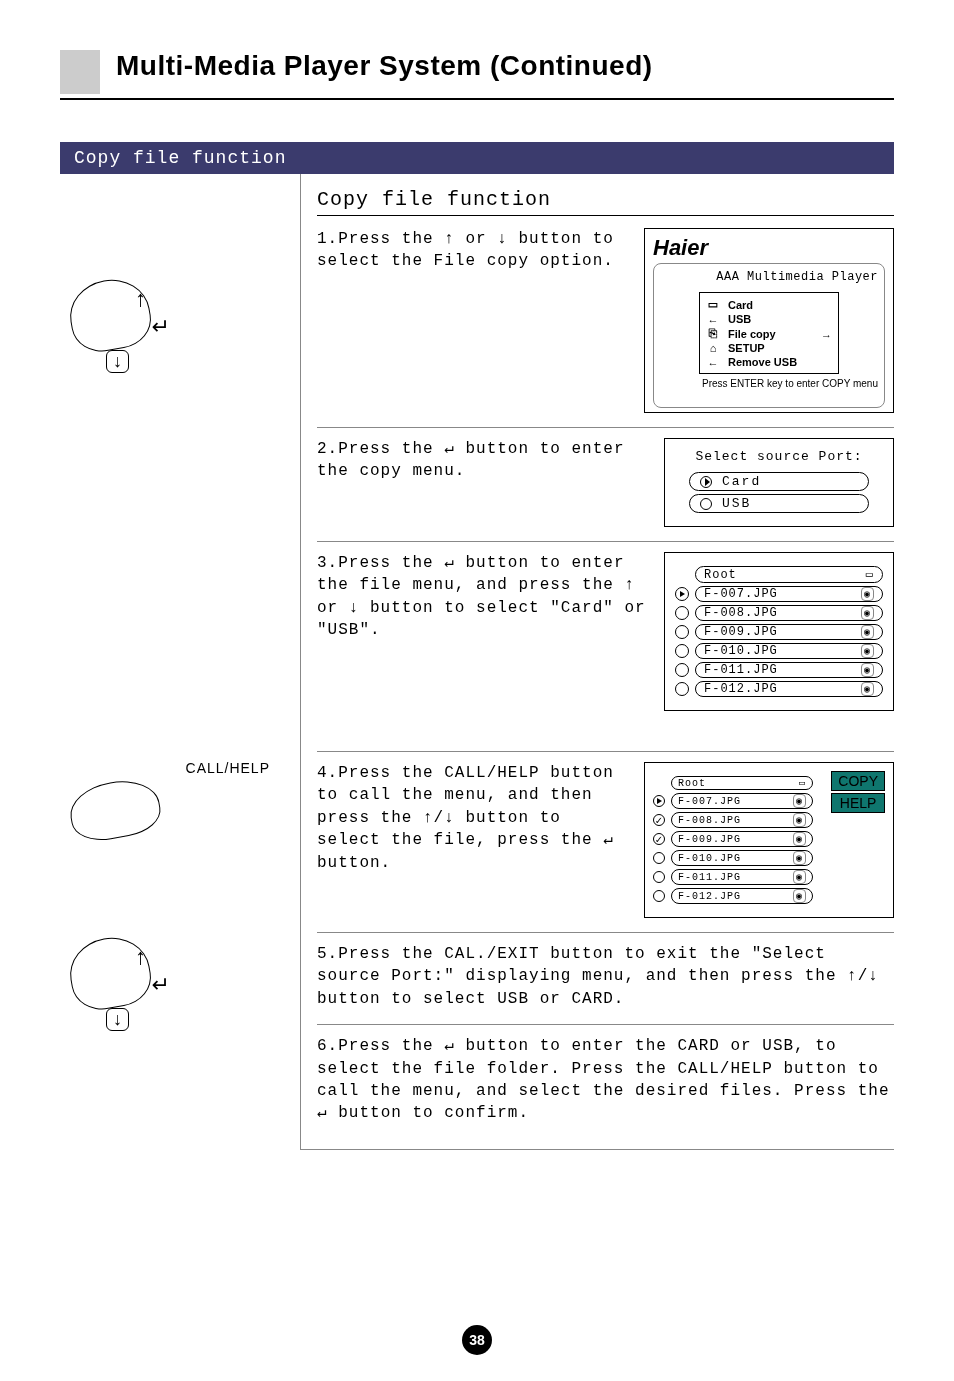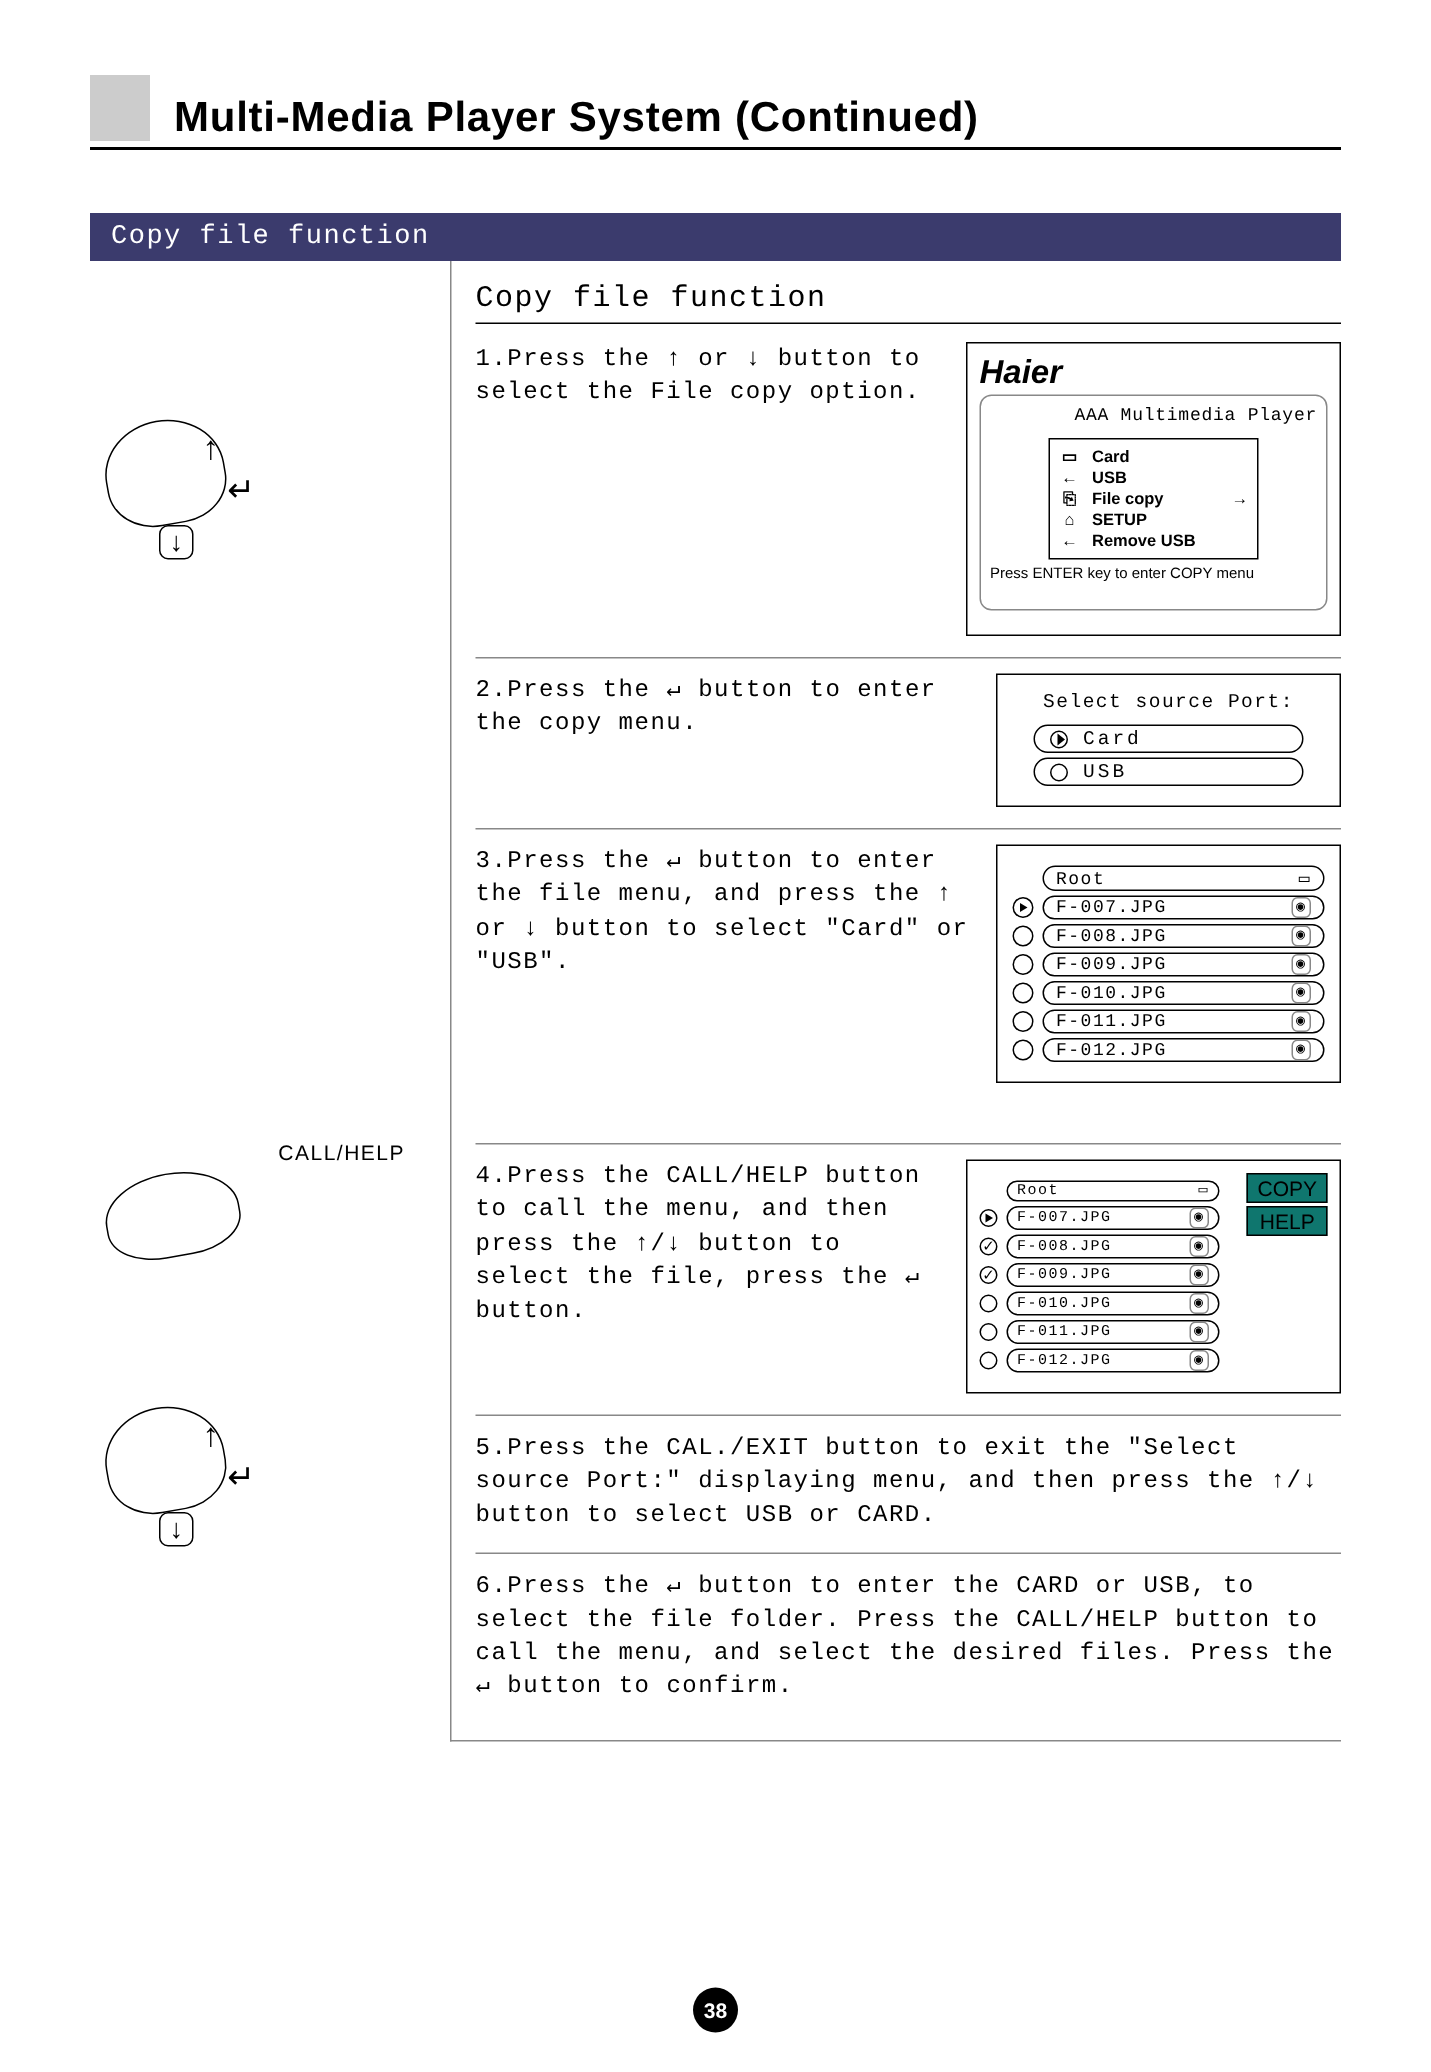--- a/index.html
+++ b/index.html
@@ -8,49 +8,49 @@
     font-family: Arial, Helvetica, sans-serif;
     background: #fff; color: #000;
     width: 954px;
   }
   .page {
     width: 954px;
     height: 1381px;
     position: relative;
     padding: 50px 60px 0 60px;
   }
-  .header-row { display: flex; align-items: flex-end; border-bottom: 2px solid #000; padding-bottom: 4px; }
+  .header-row { display: flex; border-bottom: 2px solid #000; padding-bottom: 4px; }
   .header-block { width: 40px; height: 44px; background: #ccc; margin-right: 16px; }
   .page-title { font-size: 28px; font-weight: 900; letter-spacing: 0.5px; }
   .section-bar {
     margin-top: 42px; background: #3b3b6d; color: #fff;
     padding: 6px 14px; font-size: 18px; letter-spacing: 1px;
     font-family: "Courier New", monospace;
   }
   .body { display: flex; margin-top: 0; }
   .left-col { width: 240px; flex-shrink: 0; padding-top: 100px; }
   .right-col { flex: 1; border-left: 1px solid #888; border-bottom: 1px solid #888; padding: 14px 0 24px 16px; }
   .sub-title { font-size: 20px; letter-spacing: 1px; font-family: "Courier New", monospace; border-bottom: 1px solid #000; padding-bottom: 4px; margin-bottom: 12px; }
   .step-row { display: flex; align-items: flex-start; gap: 12px; border-top: 1px solid #888; padding-top: 10px; margin-top: 14px; }
   .step-row.first { border-top: none; margin-top: 0; padding-top: 0; }
   .step-text {
     flex: 1;
     font-family: "Courier New", monospace; font-size: 16px; letter-spacing: 1px;
     line-height: 1.4;
   }
   .step-text.full { flex: none; width: 100%; }
   .osd-box { border: 1px solid #000; font-size: 12px; }
-  .osd1 { width: 250px; padding: 6px 8px 16px 8px; }
+  .osd1 { width: 250px; padding: 6px 8px 4px 8px; }
   .haier-logo { font-size: 22px; font-weight: 900; font-style: italic; }
   .osd1-sub { position: relative; border: 1px solid #888; border-radius: 8px; padding: 6px 6px 18px 6px; margin-top: 2px; }
   .osd1-title { text-align: right; font-family: "Courier New", monospace; font-size: 12px; letter-spacing: 0.5px; }
   .menu-list { border: 1px solid #000; width: 140px; margin: 8px auto 4px auto; padding: 4px 6px; font-family: Arial; font-size: 11px; font-weight: bold; }
   .menu-item { display: flex; align-items: center; gap: 8px; padding: 1px 0; }
   .mini-icon { width: 14px; text-align: center; font-size: 11px; }
-  .osd1-hint { font-size: 10px; text-align: left; margin-top: 2px; }
+  .osd1-hint { font-size: 10px; text-align: right; margin-top: 2px; }
   .osd2 { width: 230px; padding: 10px 24px; }
   .osd2-title { text-align: center; font-family: "Courier New", monospace; font-size: 13px; letter-spacing: 1px; margin-bottom: 8px; }
   .pill { border: 1px solid #000; border-radius: 10px; padding: 1px 10px; margin: 3px 0; display: flex; align-items: center; font-family: "Courier New", monospace; font-size: 13px; letter-spacing: 2px; }
   .radio { width: 12px; height: 12px; border: 1px solid #000; border-radius: 50%; margin-right: 10px; position: relative; }
   .radio.sel::after { content: ""; position: absolute; inset: 0; margin: auto; border-left: 5px solid #000; border-top: 4px solid transparent; border-bottom: 4px solid transparent; width: 0; height: 0; left: 3px; }
   .osd3 { width: 230px; padding: 10px 10px; }
   .file-row { display: flex; align-items: center; gap: 6px; margin: 3px 0; }
   .file-pill { flex: 1; border: 1px solid #000; border-radius: 10px; padding: 0 8px; display: flex; align-items: center; justify-content: space-between; font-family: "Courier New", monospace; font-size: 12px; letter-spacing: 1px; }
   .root-pill { justify-content: space-between; }
   .lead { width: 14px; height: 14px; border: 1px solid #000; border-radius: 50%; display: flex; align-items: center; justify-content: center; font-size: 9px; }

